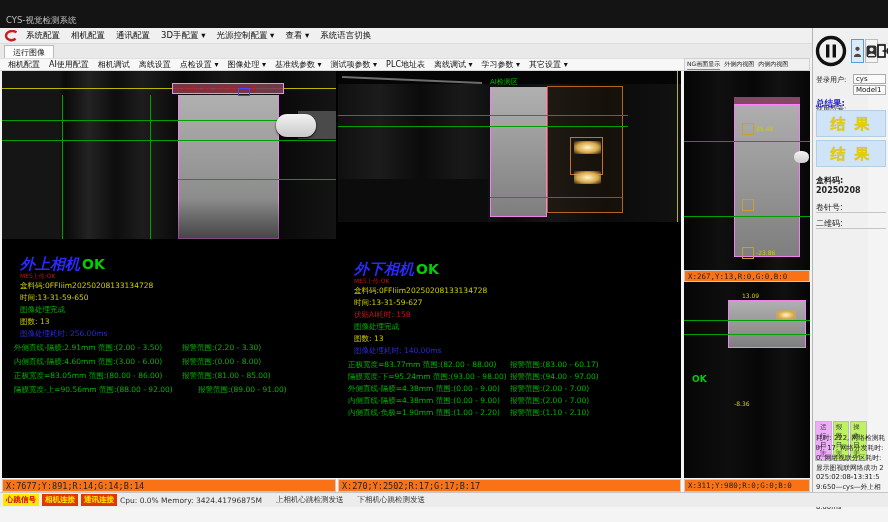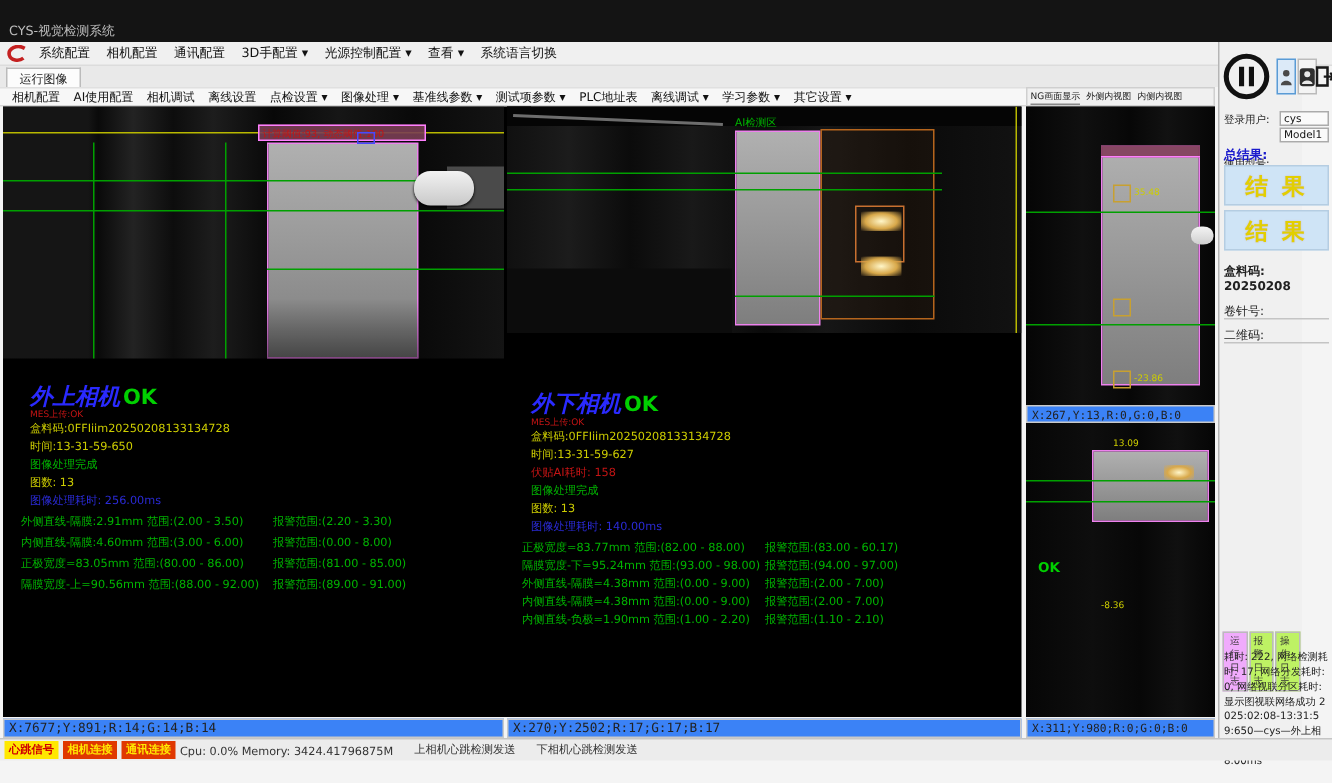--- a/index.html
+++ b/index.html
@@ -19,21 +19,21 @@
   .logo { margin-right:8px; display:inline-flex; }
   .tabstrip { left:0; top:44px; width:812px; height:14px; background:#e9e9e9; }
   .tab-active { position:absolute; left:4px; top:1px; padding:1px 8px; font-size:8px;
                 background:#fcfcfc; border:1px solid #bbb; border-bottom:none; color:#222; }
   .toolbar2 { left:0; top:58px; width:684px; height:13px; background:#f7f7f7;
               border-top:1px solid #e0e0e0; border-bottom:1px solid #d5d5d5;
               display:flex; align-items:center; padding-left:8px; }
   .toolbar2 .ti { font-size:8px; color:#111; margin-right:9px; }
   
   .cam { position:absolute; background:#000; overflow:hidden; }
-  .coordbar { position:absolute; background:#3b82f6; border:1px solid #c9c9c9;
+  .coordbar { position:absolute; background:#f97316; border:1px solid #c9c9c9;
               font-size:8.5px; color:#222; padding:1px 3px; white-space:nowrap;
               font-family:"DejaVu Sans Mono", monospace; }
   .meas { position:absolute; font-size:7.5px; color:#00b400; white-space:nowrap; display:flex; }
   .meas .mt { flex:none; width:168px; }
   .meas-m .mt { width:162px; }
   .ptitle { position:absolute; font-size:15px; font-weight:bold; font-style:italic;
             color:#2a2aff; white-space:nowrap; }
   .ptitle b { color:#00d000; font-style:normal; font-size:14px; margin-left:2px; }
   
   .ctrl { left:812px; top:28px; width:56px; height:469px; background:#f0f0f0;
@@ -146,21 +146,21 @@
     <span>报警范围:(2.20 - 3.30)</span>
   </div>
   <div class="meas" style="left:12px;top:286px;">
     <span class="mt">内侧直线-隔膜:4.60mm 范围:(3.00 - 6.00)</span>
     <span>报警范围:(0.00 - 8.00)</span>
   </div>
   <div class="meas" style="left:12px;top:300px;">
     <span class="mt">正极宽度=83.05mm 范围:(80.00 - 86.00)</span>
     <span>报警范围:(81.00 - 85.00)</span>
   </div>
-  <div class="meas" style="left:12px;top:314px;">
+  <div class="meas" style="left:12px;top:314px;gap:16px;">
     <span class="mt">隔膜宽度-上=90.56mm 范围:(88.00 - 92.00)</span>
     <span>报警范围:(89.00 - 91.00)</span>
   </div>
 </div>
 <div class="coordbar" style="left:2px; top:479px; width:334px; height:13px;">
   <span>X:7677;Y:891;R:14;G:14;B:14</span>
 </div>
 
 <div class="cam" style="left:338px; top:71px; width:343px; height:407px;">
   <div class="abs" style="left:0;top:0;width:343px;height:151px;

